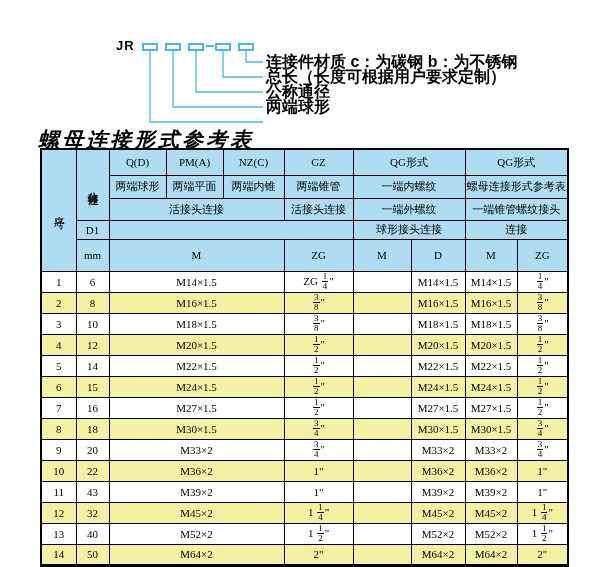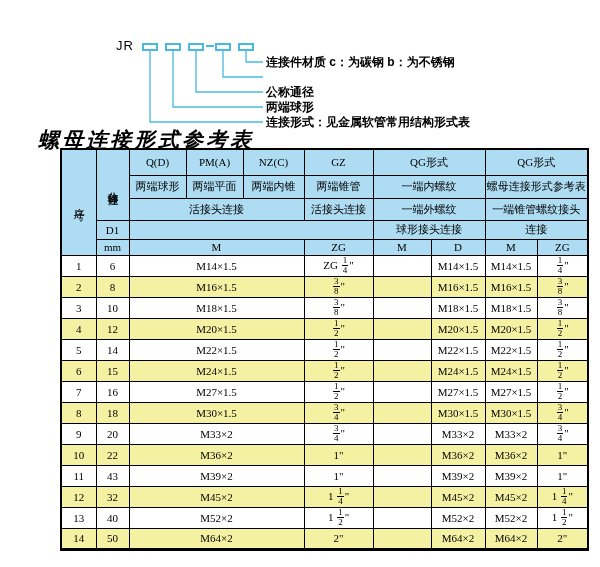--- a/index.html
+++ b/index.html
@@ -4,32 +4,32 @@
 <style>
   html,body{margin:0;padding:0;}
   body{
     width:600px;height:567px;background:#fff;position:relative;overflow:hidden;
     font-family:"Liberation Sans",sans-serif;color:#000;
   }
   
   .diagram{position:absolute;left:0;top:0;width:600px;height:130px;}
   .diag-title{position:absolute;left:119px;top:16px;font-size:13px;font-weight:bold;letter-spacing:1px;}
   .diag-title .star{color:#2da7d8;margin-right:2px;}
-  .jr{position:absolute;left:116px;top:38px;font-size:13px;font-weight:normal;letter-spacing:1px;}
+  .jr{position:absolute;left:116px;top:38px;font-size:13px;font-weight:bold;letter-spacing:1px;}
   .codebox{position:absolute;top:43px;width:16px;height:8px;border:2px solid #49bade;background:#fff;box-sizing:border-box;}
   .codedash{position:absolute;top:45px;width:8px;height:2px;background:#49bade;}
   .leader-svg{position:absolute;left:0;top:0;width:600px;height:130px;}
-  .diag-label{position:absolute;left:266px;font-size:12px;font-weight:bold;white-space:nowrap;transform:translateY(-50%);}
+  .diag-label{position:absolute;left:266px;font-size:16px;font-weight:bold;white-space:nowrap;transform:translateY(-50%);}
   
   .tbl-title{
     position:absolute;left:38px;top:126px;font-size:21px;font-weight:bold;font-style:italic;
     font-family:"Liberation Serif",serif;letter-spacing:3px;
   }
   
-  .tbl-wrap{position:absolute;left:40px;top:148px;margin-left:20px;}
+  .tbl-wrap{position:absolute;left:40px;top:148px;}
   table{border-collapse:collapse;table-layout:fixed;}
   td,th{
     border:1px solid #000;text-align:center;vertical-align:middle;
     font-family:"Liberation Serif",serif;font-size:11px;font-weight:normal;
     padding:0 1px;overflow:hidden;
   }
   table{border:2px solid #000;border-bottom:3px solid #000;}
   thead td,thead th{background:#aedcf2;}
   .vtext{writing-mode:vertical-rl;text-orientation:upright;letter-spacing:3px;margin:0 auto;}
   tbody tr{height:21px;}
@@ -52,23 +52,23 @@
     </g>
   </svg>
   <div class="jr">JR</div>
   <span class="codebox" style="left:142px"></span>
   <span class="codebox" style="left:165px"></span>
   <span class="codebox" style="left:188px"></span>
   <span class="codedash" style="left:206px"></span>
   <span class="codebox" style="left:215px"></span>
   <span class="codebox" style="left:238px"></span>
   <div class="diag-label" style="top:62px">连接件材质  c：为碳钢  b：为不锈钢</div>
+  <div class="diag-label" style="top:77px">总长（长度可根据用户要求定制）</div>
   <div class="diag-label" style="top:92px">公称通径</div>
   <div class="diag-label" style="top:107px">两端球形</div>
-  <div class="diag-label" style="top:122px">连接形式：见金属软管常用结构形式表</div>
 </div>
 
 <div class="tbl-title">螺母连接形式参考表</div>
 
 <div class="tbl-wrap">
 <table>
   <colgroup>
     <col style="width:35px">
         <col style="width:33px">
         <col style="width:57px">
@@ -108,21 +108,21 @@
       <td>活接头连接</td>
       <td colspan="2">一端外螺纹</td>
       <td colspan="2">一端锥管螺纹接头</td>
     </tr>
     <tr style="height:19px">
       <td>D1</td>
       <td colspan="4"></td>
       <td colspan="2">球形接头连接</td>
       <td colspan="2">连接</td>
     </tr>
-    <tr style="height:16px">
+    <tr style="height:32px">
       <td>mm</td>
       <td colspan="3">M</td>
       <td>ZG</td>
       <td>M</td>
       <td>D</td>
       <td>M</td>
       <td>ZG</td>
     </tr>
   </thead>
   <tbody id="tbody">

